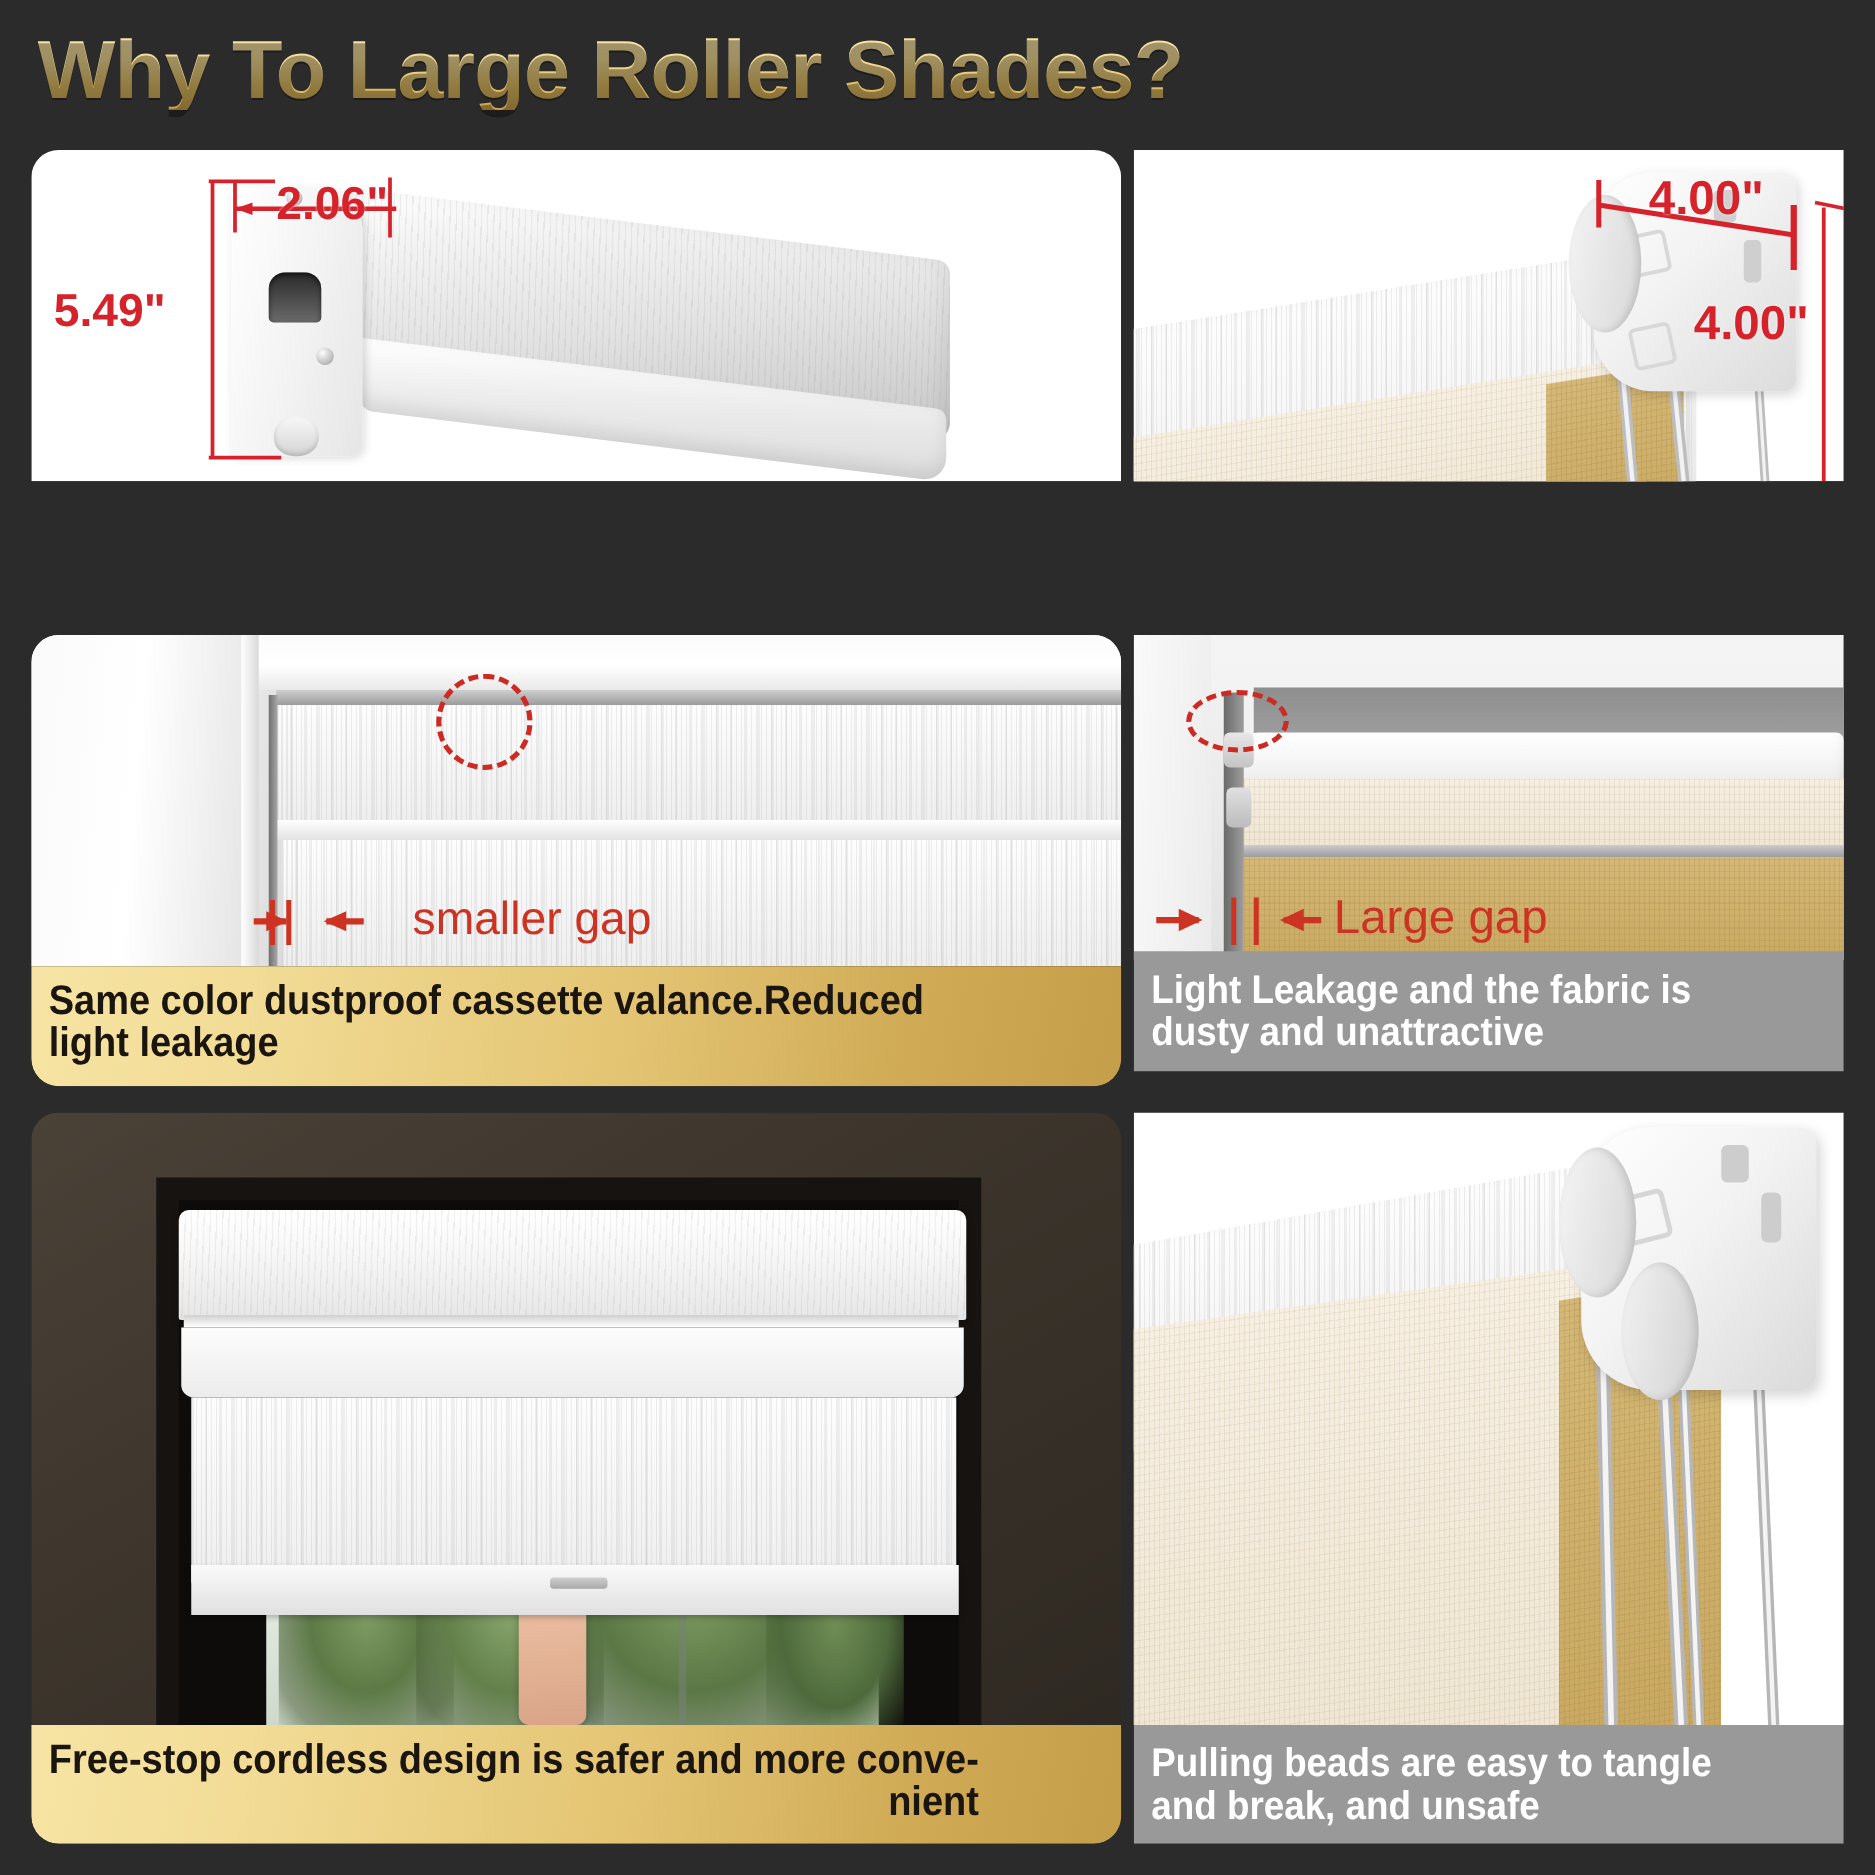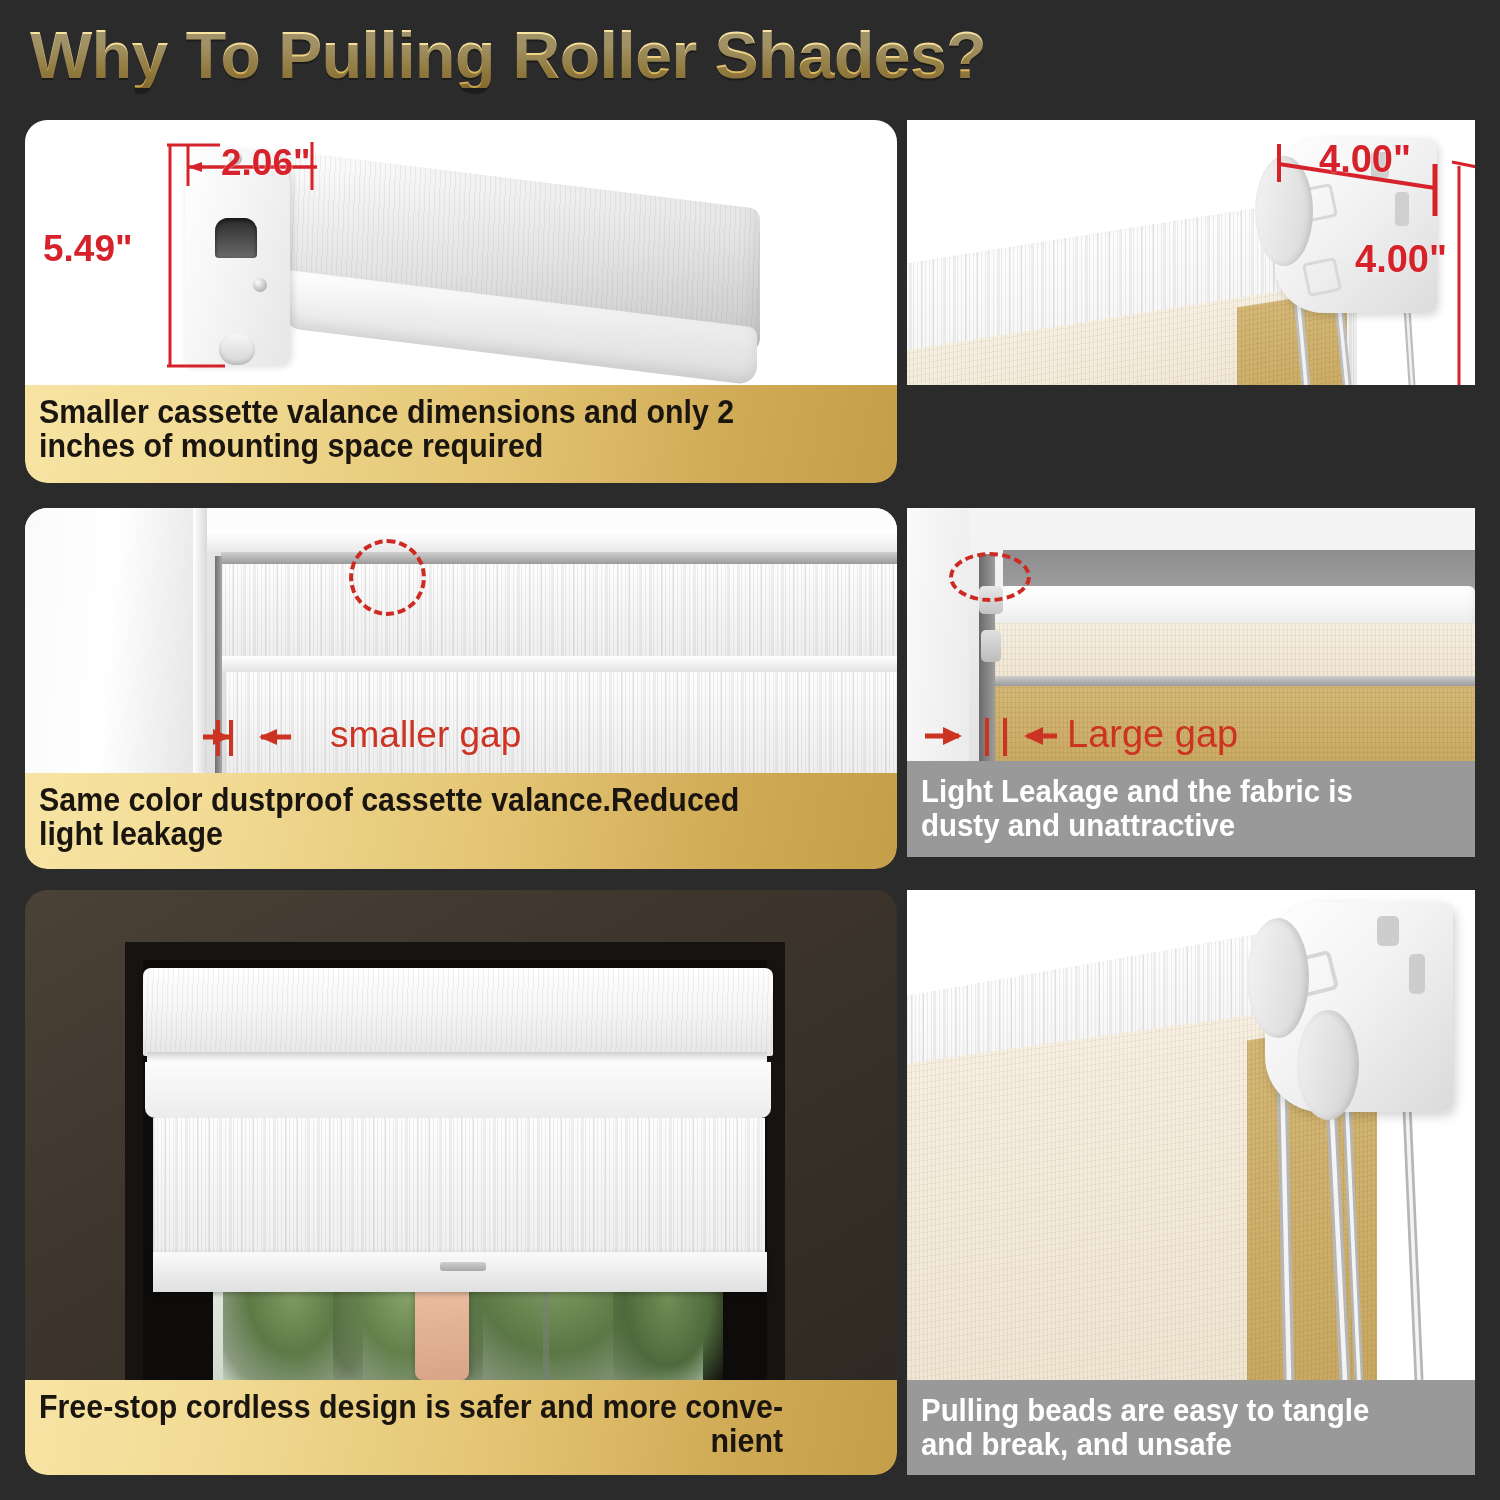--- a/index.html
+++ b/index.html
@@ -76,21 +76,21 @@
                text-shadow:0 0 2px rgba(255,255,255,0.85); }
   .gap-label { position:absolute; color:#cc3322; font-weight:normal; white-space:nowrap; }
   .dashcircle { position:absolute; border:4px dashed #cc2a22; border-radius:50%; }
 
   svg.overlay { position:absolute; left:0; top:0; overflow:visible; }
 </style>
 </head>
 <body>
 
 <div id="title-bar">
-  <div id="page-title">Why To Pulling Roller Shades?</div>
+  <div id="page-title">Why To Large Roller Shades?</div>
 </div>
 
 <div class="panel left" style="left:25px; top:120px; width:872px; height:363px;">
 
   <div class="photo" style="height:265px;">
     <div class="white-bg"></div>
 
     <div style="position:absolute; left:255px; top:30px; width:480px; height:145px;
                 background:linear-gradient(168deg,#ffffff 0%,#f4f4f4 18%,#e2e2e2 55%,#d2d2d2 80%,#c6c6c6 100%);
                 transform:skewY(7deg); transform-origin:left top;
@@ -133,24 +133,20 @@
       <polygon points="163,47 177,42 177,52" fill="#d6232b"></polygon>
 
       <line x1="145" y1="25" x2="145" y2="246" stroke="#d6232b" stroke-width="3"></line>
       <line x1="142" y1="25" x2="195" y2="25" stroke="#d6232b" stroke-width="3"></line>
       <line x1="142" y1="246" x2="200" y2="246" stroke="#d6232b" stroke-width="3"></line>
     </svg>
     <div class="dim-label" style="left:196px; top:22px; font-size:37px;">2.06"</div>
     <div class="dim-label" style="left:18px; top:108px; font-size:37px;">5.49"</div>
   </div>
 
-  <div class="caption gold" style="top:265px; height:98px; padding:10px 18px 0 14px;">
-    <div class="caption-text">Smaller cassette valance dimensions and only 2
-inches of mounting space required</div>
-  </div>
 </div>
 
 <div class="panel right" style="left:907px; top:120px; width:568px; height:363px;">
 
   <div class="photo" style="height:265px;">
     <div class="white-bg"></div>
 
     <div style="position:absolute; left:-30px; top:72px; width:480px; height:215px;">
       <div class="fabric" style="position:absolute; inset:0; transform:skewY(-9deg);
            transform-origin:right top; box-shadow:inset 0 -6px 18px rgba(0,0,0,0.06);"></div>

